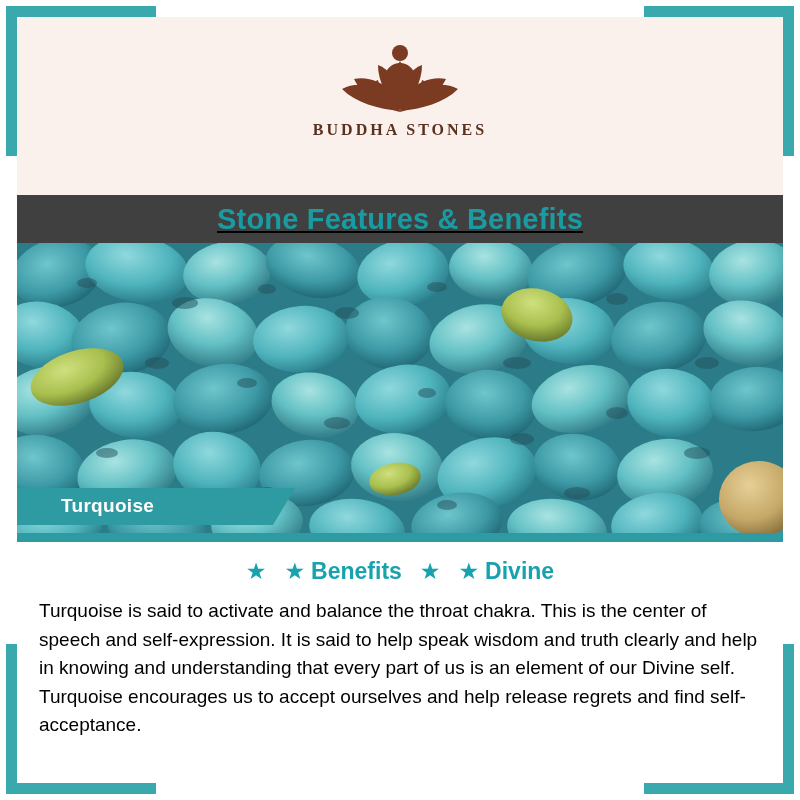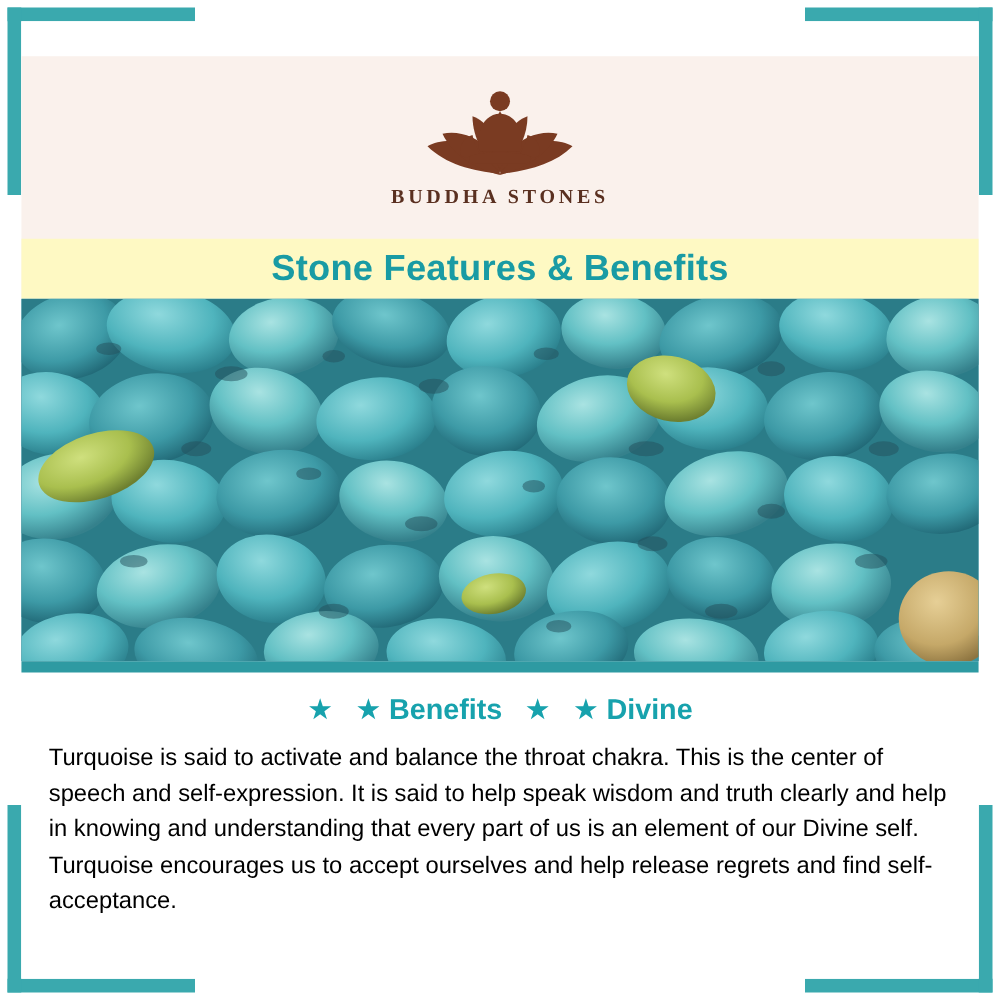--- a/index.html
+++ b/index.html
@@ -56,24 +56,23 @@
     top: 17px;
     width: 766px;
     height: 766px;
     background: #ffffff;
     overflow: hidden;
   }
 
   
   .header {
     position: relative;
-    height: 194px;
+    height: 226px;
     background: #faf1ec;
     text-align: right;
-    margin-top: 28px;
   }
   .logo-wrap {
     padding-top: 16px;
     display: flex;
     flex-direction: column;
     align-items: center;
   }
   .logo-mark {
     width: 164px;
     height: 84px;
@@ -86,24 +85,25 @@
     color: #5a3020;
     font-family: "Liberation Serif", serif;
     font-weight: bold;
   }
   .title-bar {
     position: absolute;
     left: 0;
     right: 0;
     bottom: 0;
     height: 48px;
-    background: #fef9c3;
+    background: #404040;
     display: flex;
     align-items: center;
     justify-content: center;
+    text-decoration: underline;
   }
   .title-bar h1 {
     margin: 0;
     font-size: 29px;
     font-weight: bold;
     color: #199ba4;
     letter-spacing: 0.2px;
   }
 
   
@@ -316,20 +316,21 @@
               <ellipse cx="600" cy="170" rx="11" ry="6"></ellipse>
               <ellipse cx="680" cy="210" rx="13" ry="6"></ellipse>
               <ellipse cx="90" cy="210" rx="11" ry="5"></ellipse>
               <ellipse cx="250" cy="250" rx="12" ry="6"></ellipse>
               <ellipse cx="430" cy="262" rx="10" ry="5"></ellipse>
               <ellipse cx="560" cy="250" rx="13" ry="6"></ellipse>
             </g>
           </g>
         </svg>
       </div>
+      <div class="hero-label">Turquoise</div>
     </div>
 
     <div class="hero-divider"></div>
 
     <div class="benefits">
       <div class="benefit">
         <span class="star">★</span>
       </div>
       <div class="benefit">
         <span class="star">★</span>

